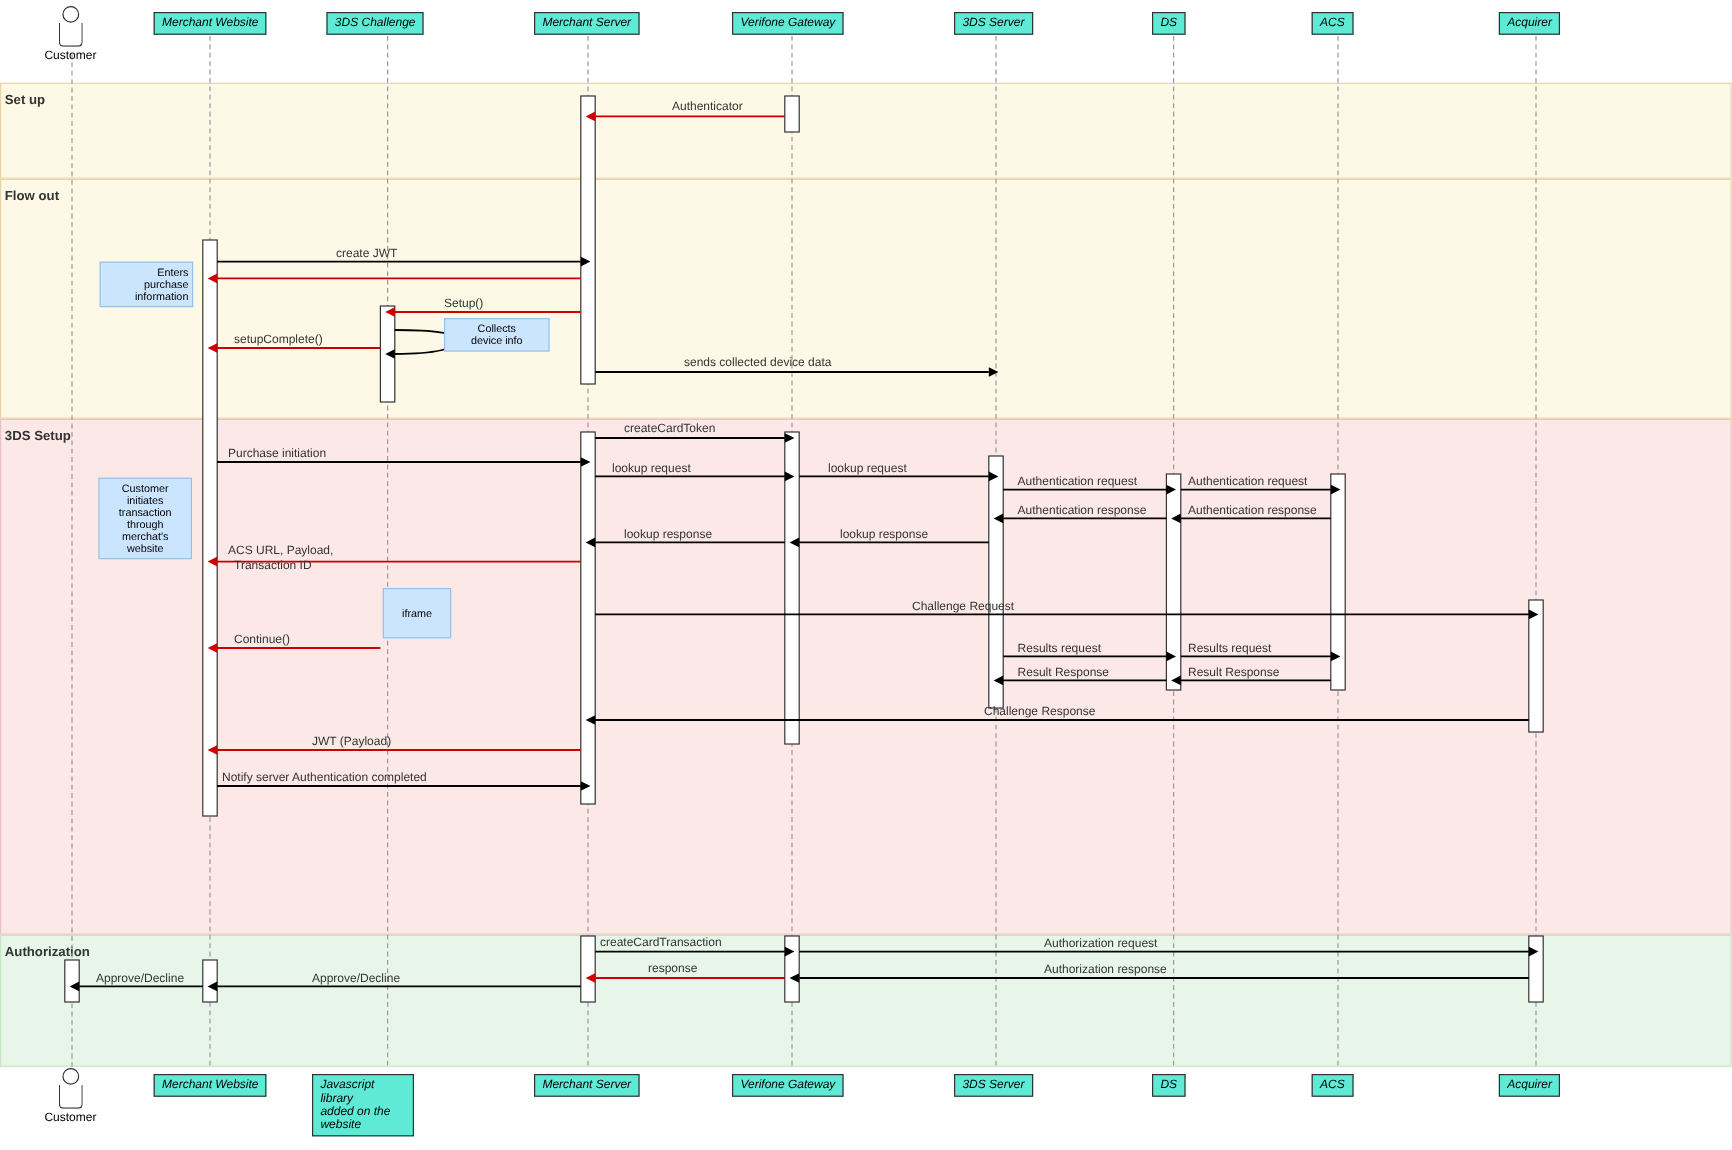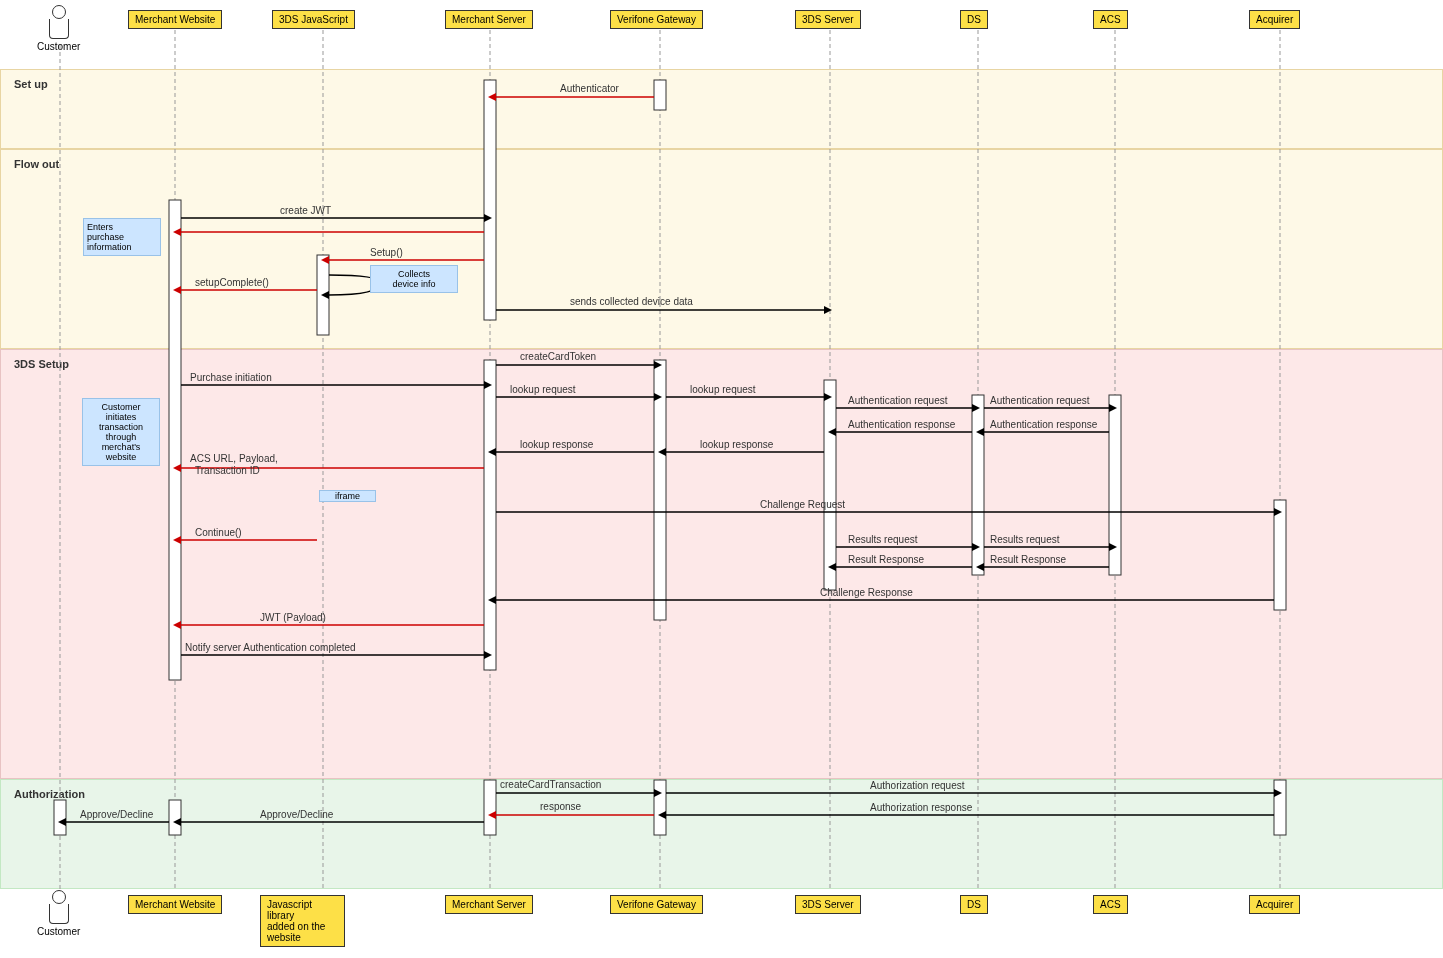--- a/index.html
+++ b/index.html
@@ -41,30 +41,30 @@
       background: #e8f5e9;
       border: 1px solid #c3e8c3;
     }
 
     .lane-label {
       position: absolute;
       left: 3px;
       font-size: 11px;
       font-weight: bold;
       color: #333;
-      margin-left: 10px;
     }
 
     .participant-box {
       border: 1px solid #333;
-      background: #fde047;
+      background: #5eead4;
       padding: 3px 6px;
       text-align: center;
       font-size: 10px;
       white-space: nowrap;
+      font-style: italic;
     }
     .person-head {
       width: 14px; height: 14px;
       border-radius: 50%;
       border: 1.5px solid #333;
       background: #fff;
     }
     .person-body {
       width: 20px; height: 20px;
       border-left: 1.5px solid #333;
@@ -283,21 +283,21 @@
     <div class="person-head"></div>
     <div class="person-body"></div>
     <div style="font-size:10px; margin-top:2px;">Customer</div>
   </div>
 
   <div style="position:absolute; top:10px; left:128px;">
     <div class="participant-box">Merchant Website</div>
   </div>
 
   <div style="position:absolute; top:10px; left:272px;">
-    <div class="participant-box">3DS JavaScript</div>
+    <div class="participant-box">3DS Challenge</div>
   </div>
 
   <div style="position:absolute; top:10px; left:445px;">
     <div class="participant-box">Merchant Server</div>
   </div>
 
   <div style="position:absolute; top:10px; left:610px;">
     <div class="participant-box">Verifone Gateway</div>
   </div>
 
@@ -310,33 +310,33 @@
   </div>
 
   <div style="position:absolute; top:10px; left:1093px;">
     <div class="participant-box">ACS</div>
   </div>
 
   <div style="position:absolute; top:10px; left:1249px;">
     <div class="participant-box">Acquirer</div>
   </div>
 
-  <div style="position:absolute; top:218px; left:83px; width:78px; background:#cce5ff; border:1px solid #99c2e8; padding:3px; font-size:9px; text-align:left;">
+  <div style="position:absolute; top:218px; left:83px; width:78px; background:#cce5ff; border:1px solid #99c2e8; padding:3px; font-size:9px; text-align:right;">
     Enters<br>purchase<br>information
   </div>
 
   <div style="position:absolute; top:265px; left:370px; width:88px; background:#cce5ff; border:1px solid #99c2e8; padding:3px; font-size:9px; text-align:center;">
     Collects<br>device info
   </div>
 
   <div style="position:absolute; top:398px; left:82px; width:78px; background:#cce5ff; border:1px solid #99c2e8; padding:3px; font-size:9px; text-align:center;">
     Customer<br>initiates<br>transaction<br>through<br>merchat's<br>website
   </div>
 
-  <div style="position:absolute; top:490px; left:319px; width:57px; background:#cce5ff; border:1px solid #99c2e8; padding:0; font-size:9px; text-align:center;">
+  <div style="position:absolute; top:490px; left:319px; width:57px; background:#cce5ff; border:1px solid #99c2e8; padding:15px; font-size:9px; text-align:center;">
     iframe
   </div>
 
   <div style="position:absolute; top:890px; left:37px; display:flex; flex-direction:column; align-items:center;">
     <div class="person-head"></div>
     <div class="person-body"></div>
     <div style="font-size:10px; margin-top:2px;">Customer</div>
   </div>
 
   <div style="position:absolute; top:895px; left:128px;">

